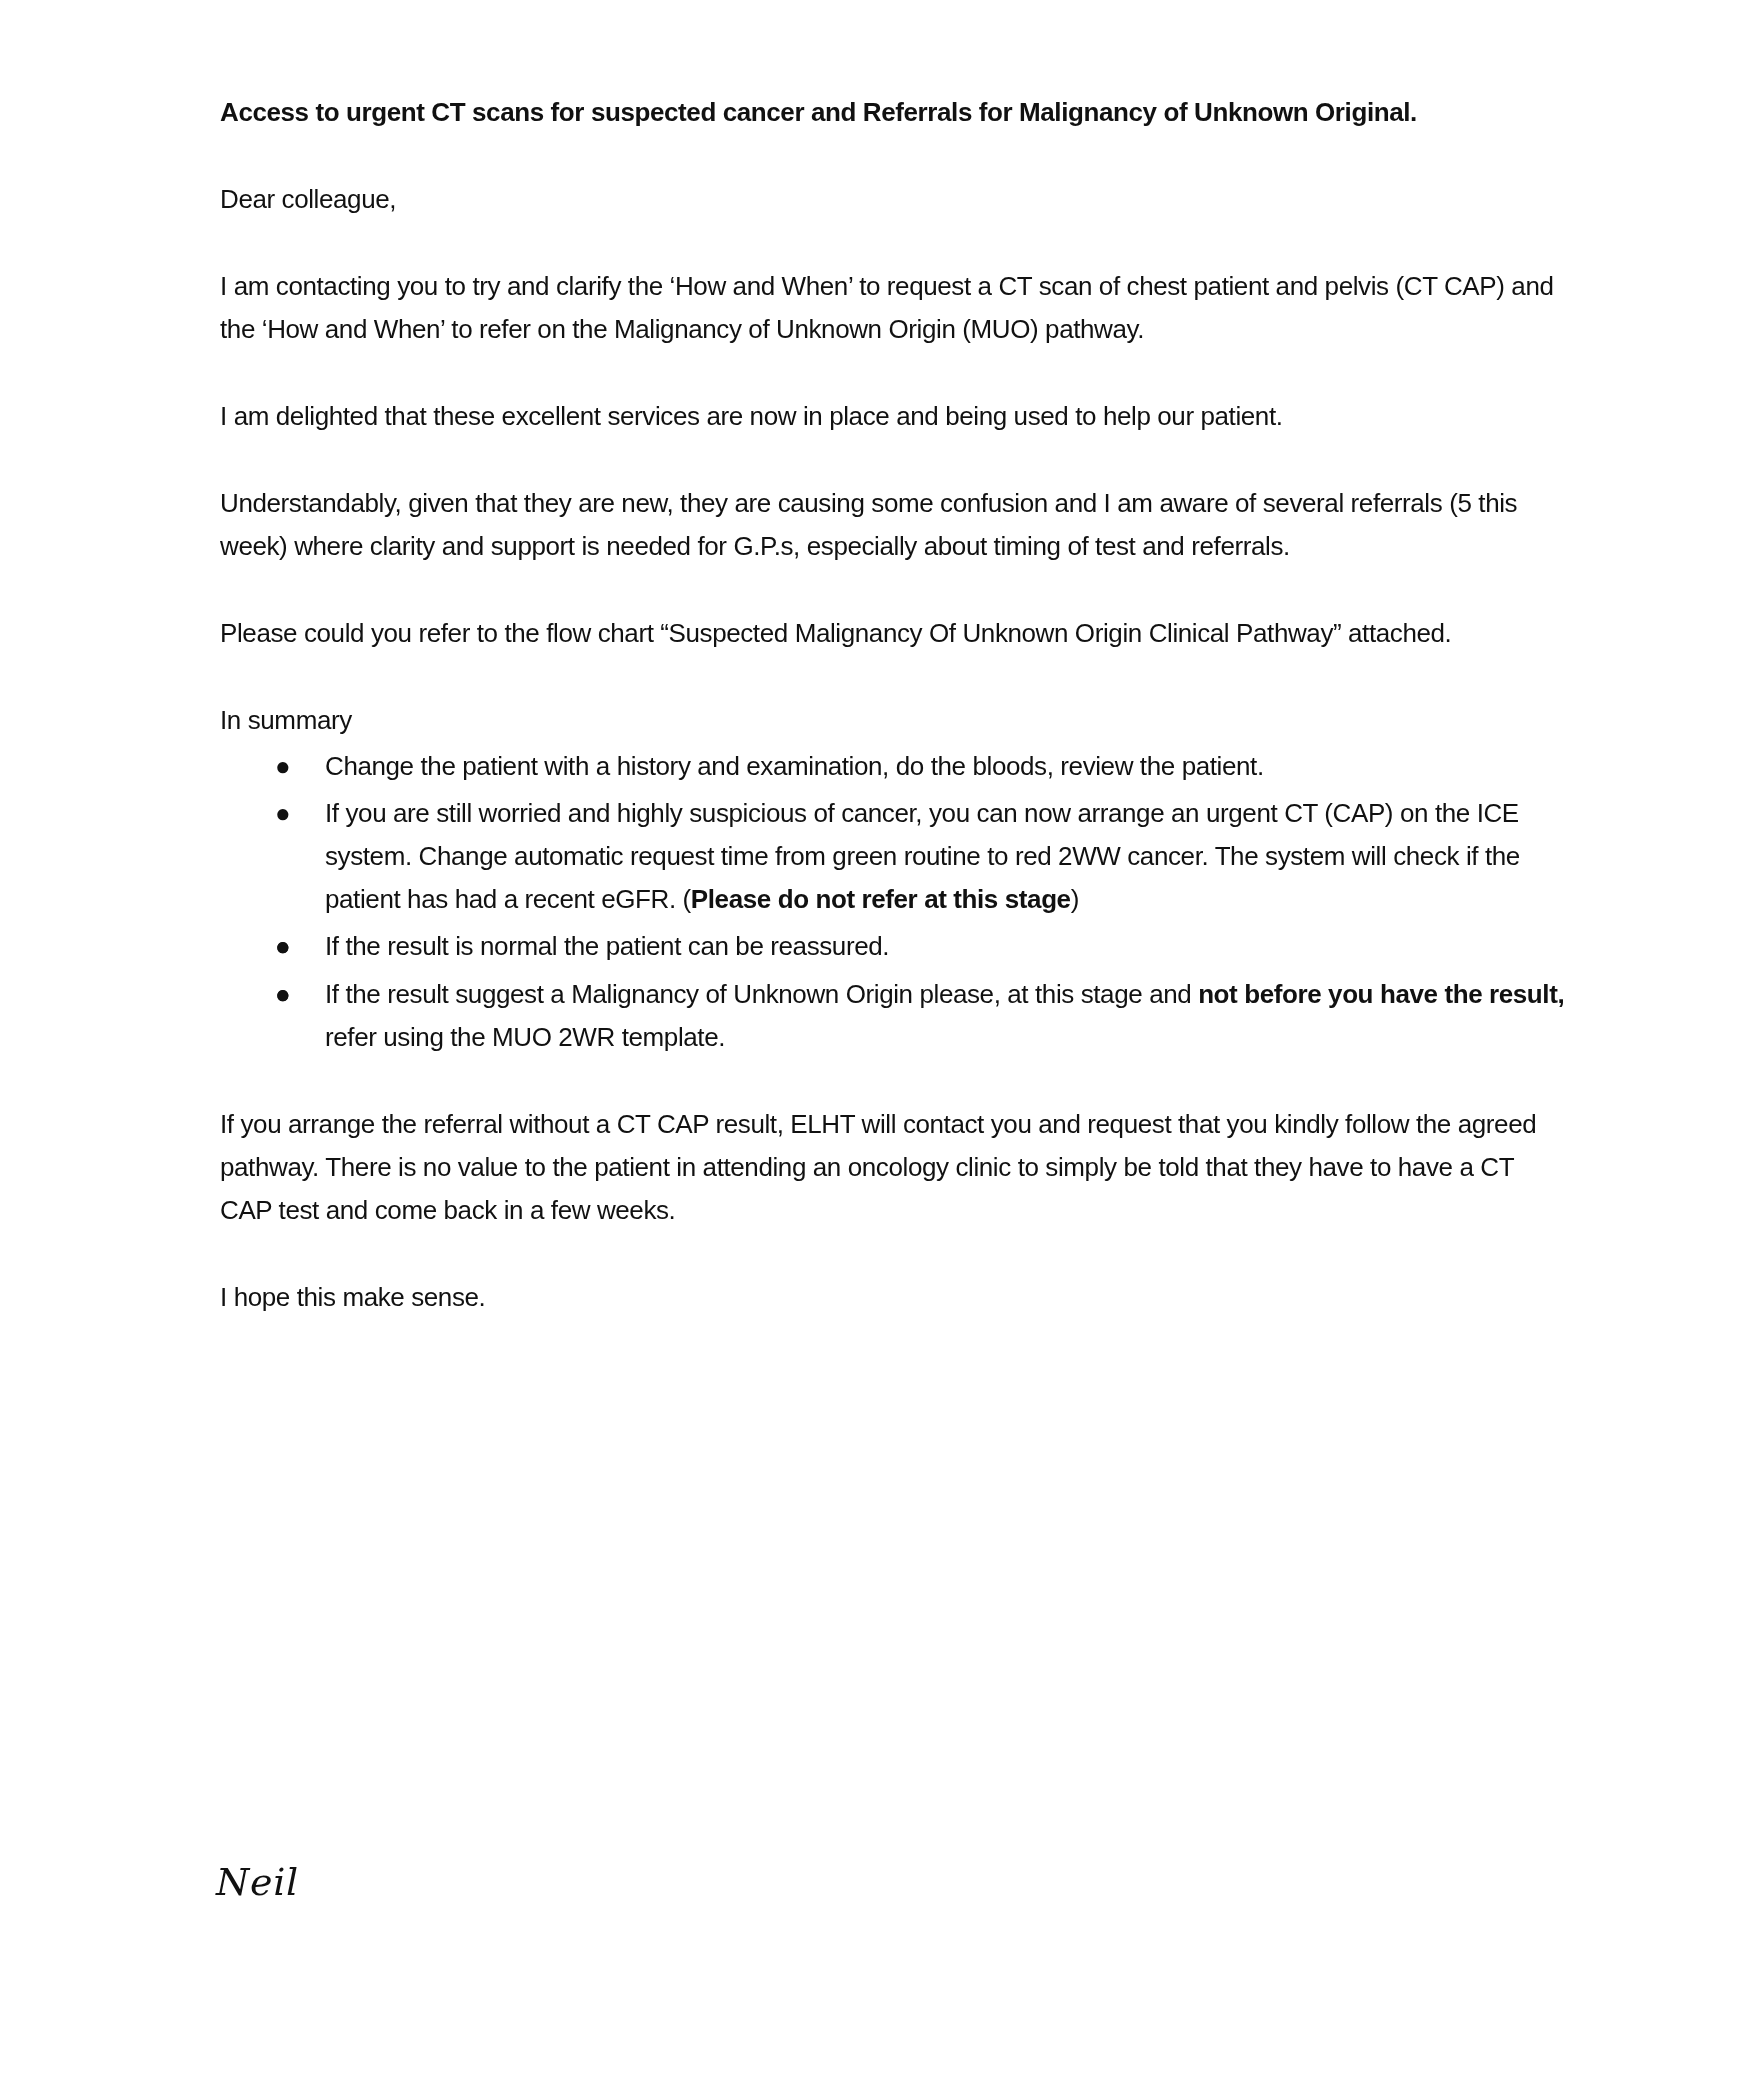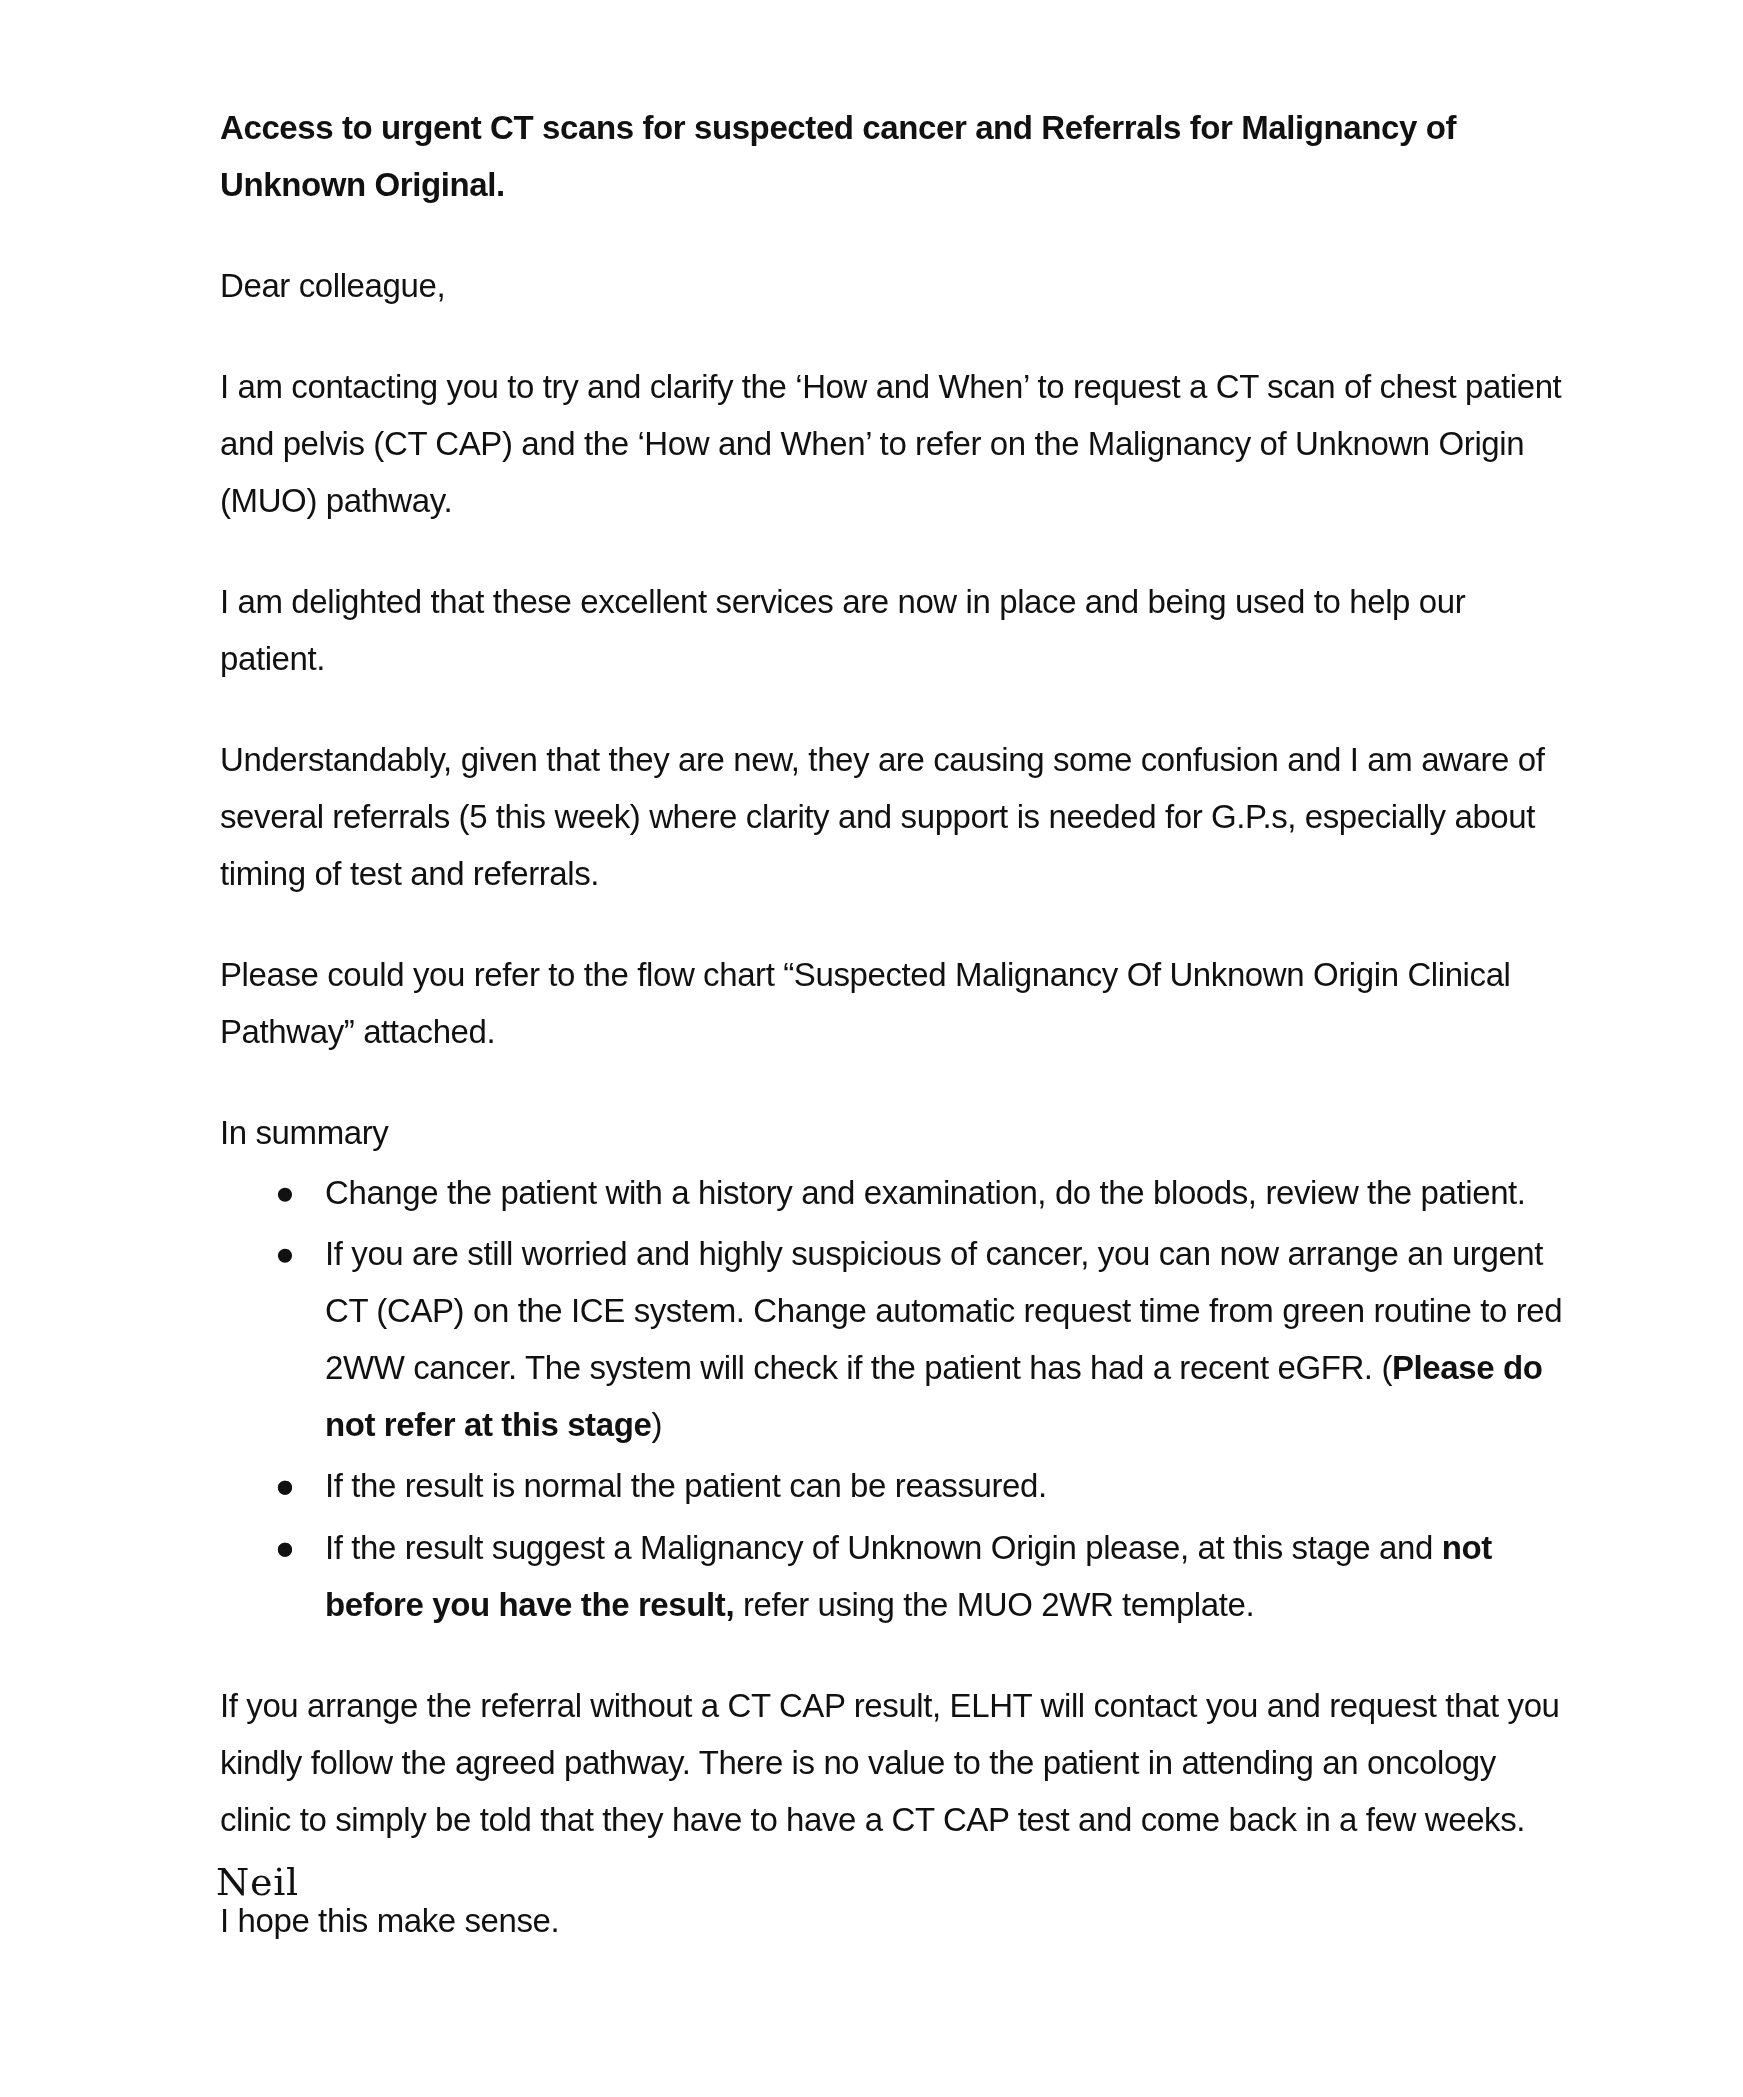--- a/index.html
+++ b/index.html
@@ -1,26 +1,26 @@
 <!DOCTYPE html>
 <html style="font-size:11.3px"><head>
 <meta charset="utf-8">
 <style>
   html, body { margin: 0; padding: 0; background: #ffffff; }
   body { width: 1743px; height: 2097px; position: relative; overflow: hidden;
          font-family: "Liberation Sans", sans-serif; color: #111; }
-  .page { position: absolute; left: 220px; top: 99px; width: 1346px; font-size: 33px; line-height: 57px; letter-spacing: -0.4px; }
+  .page { position: absolute; left: 220px; top: 91px; width: 1346px; font-size: 26px; line-height: 43px; letter-spacing: -0.4px; }
   .title { font-weight: bold; margin: 0 0 44px 0; }
   p { margin: 0 0 44px 0; }
   ul { margin: 0 0 44px 0; padding-left: 0; list-style: none; }
   li { position: relative; padding-left: 105px; margin: 0 0 4.3px 0; }
   li .bullet { position: absolute; left: 55px; top: 0; }
   .summary-head { margin: 0 0 2.8px 0; }
   b { font-weight: bold; }
-  .sig { position: absolute; left: 216px; top: 1860px; font-family: "DejaVu Serif", serif; font-size: 38px; letter-spacing: 0.7px; }
+  .sig { position: absolute; left: 216px; top: 1860px; font-family: "DejaVu Serif", serif; font-style: italic; font-size: 38px; letter-spacing: 0.7px; }
 </style>
 </head>
 <body>
 
 <div class="page">
   <div class="title">Access to urgent CT scans for suspected cancer and Referrals for Malignancy of Unknown Original.</div>
   <p>Dear colleague,</p>
   <p>I am contacting you to try and clarify the ‘How and When’ to request a CT scan of chest patient and pelvis (CT CAP) and the ‘How and When’ to refer on the Malignancy of Unknown Origin (MUO) pathway.</p>
   <p>I am delighted that these excellent services are now in place and being used to help our patient.</p>
   <p>Understandably, given that they are new, they are causing some confusion and I am aware of several referrals (5 this week) where clarity and support is needed for G.P.s, especially about timing of test and referrals.</p>

